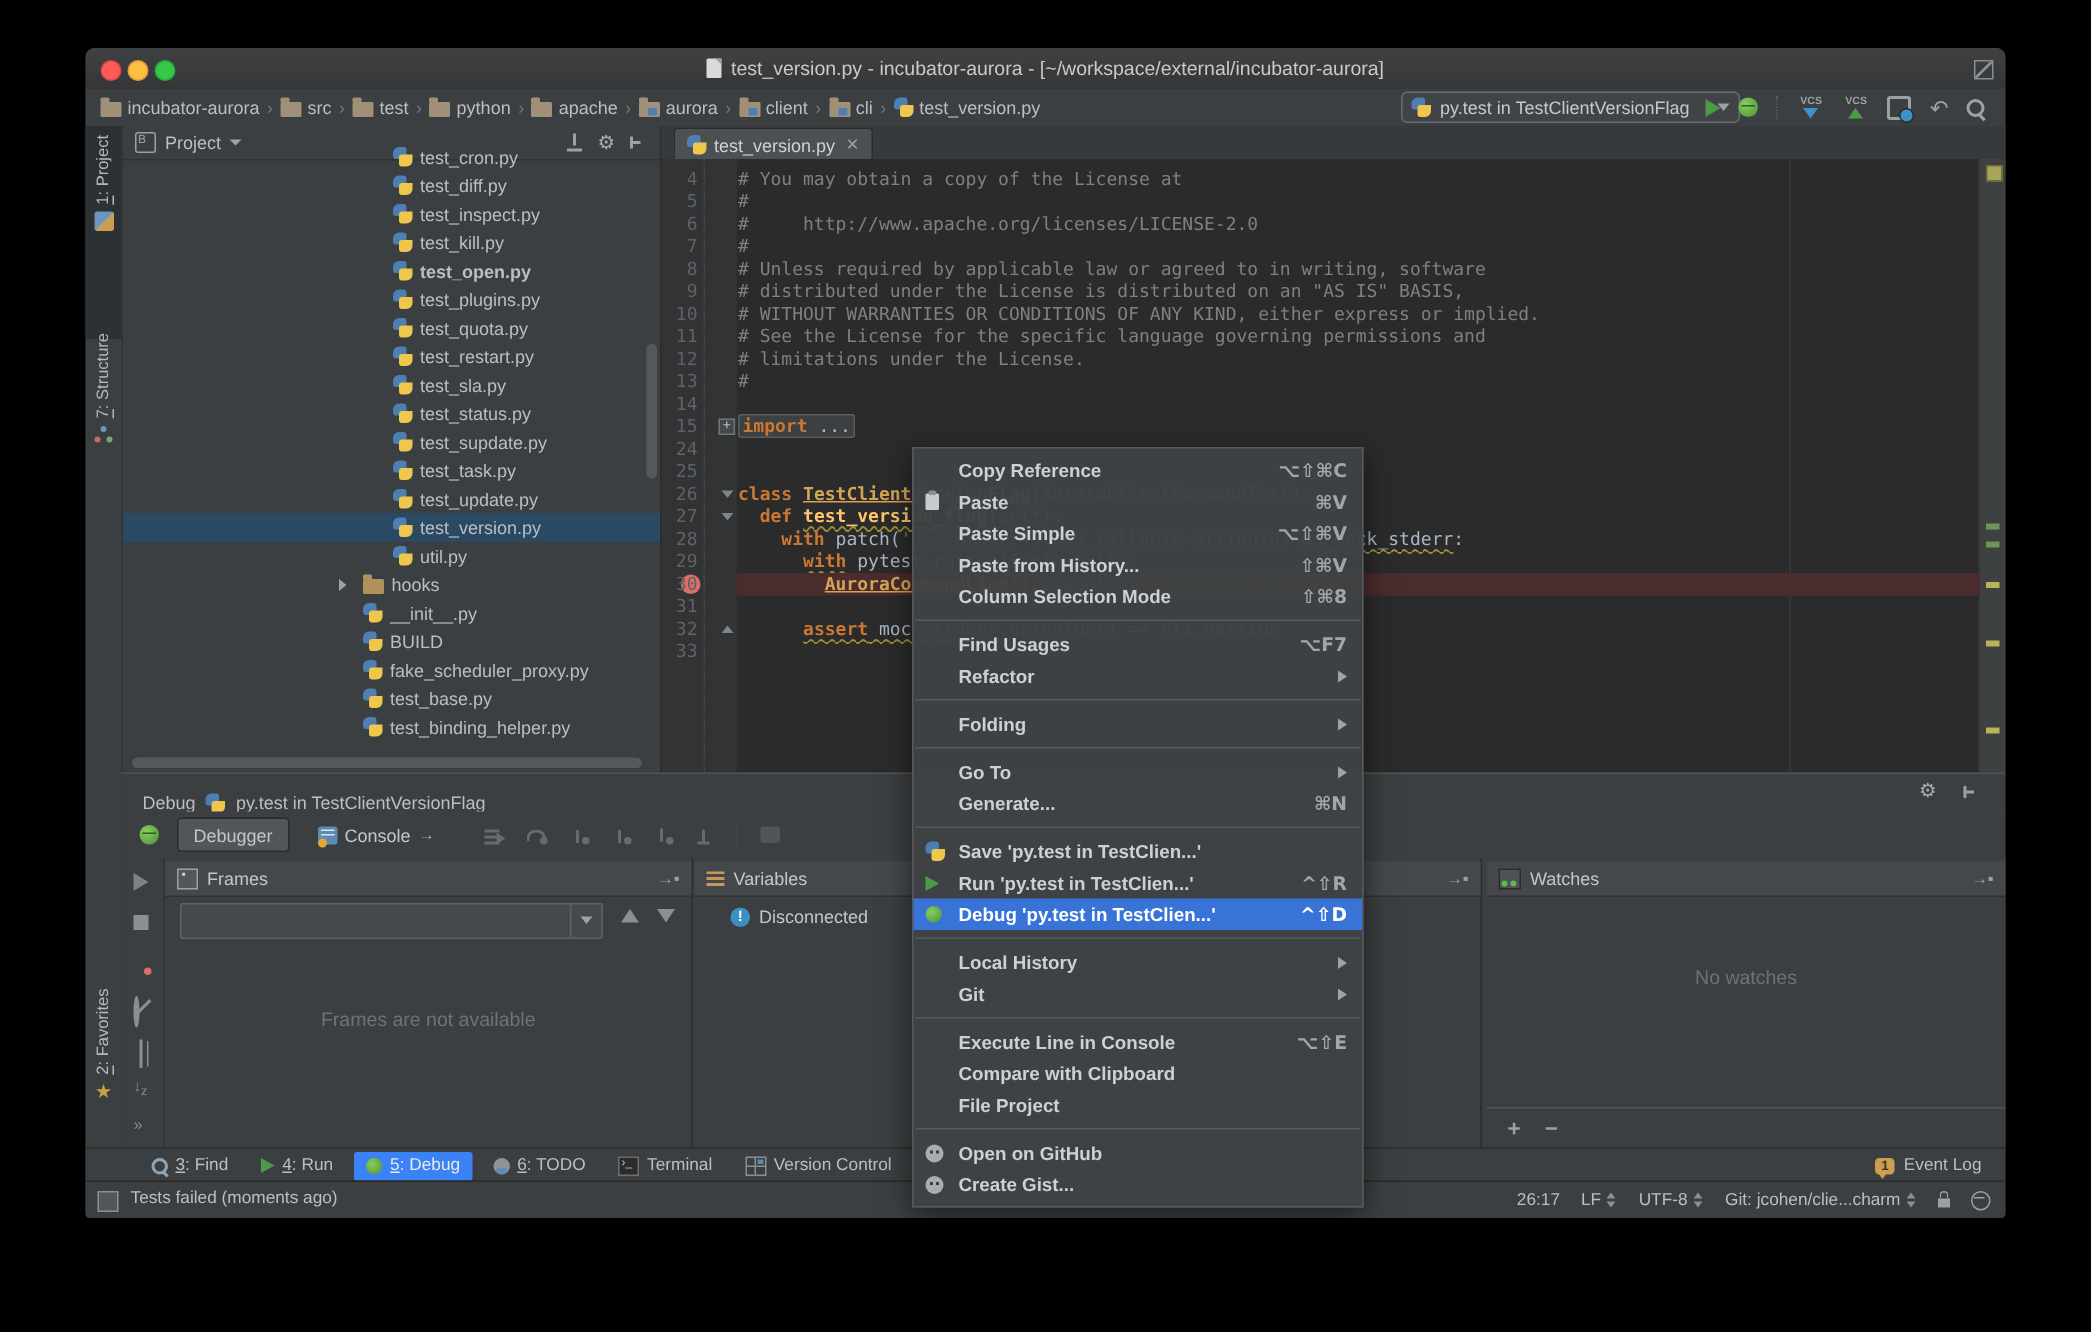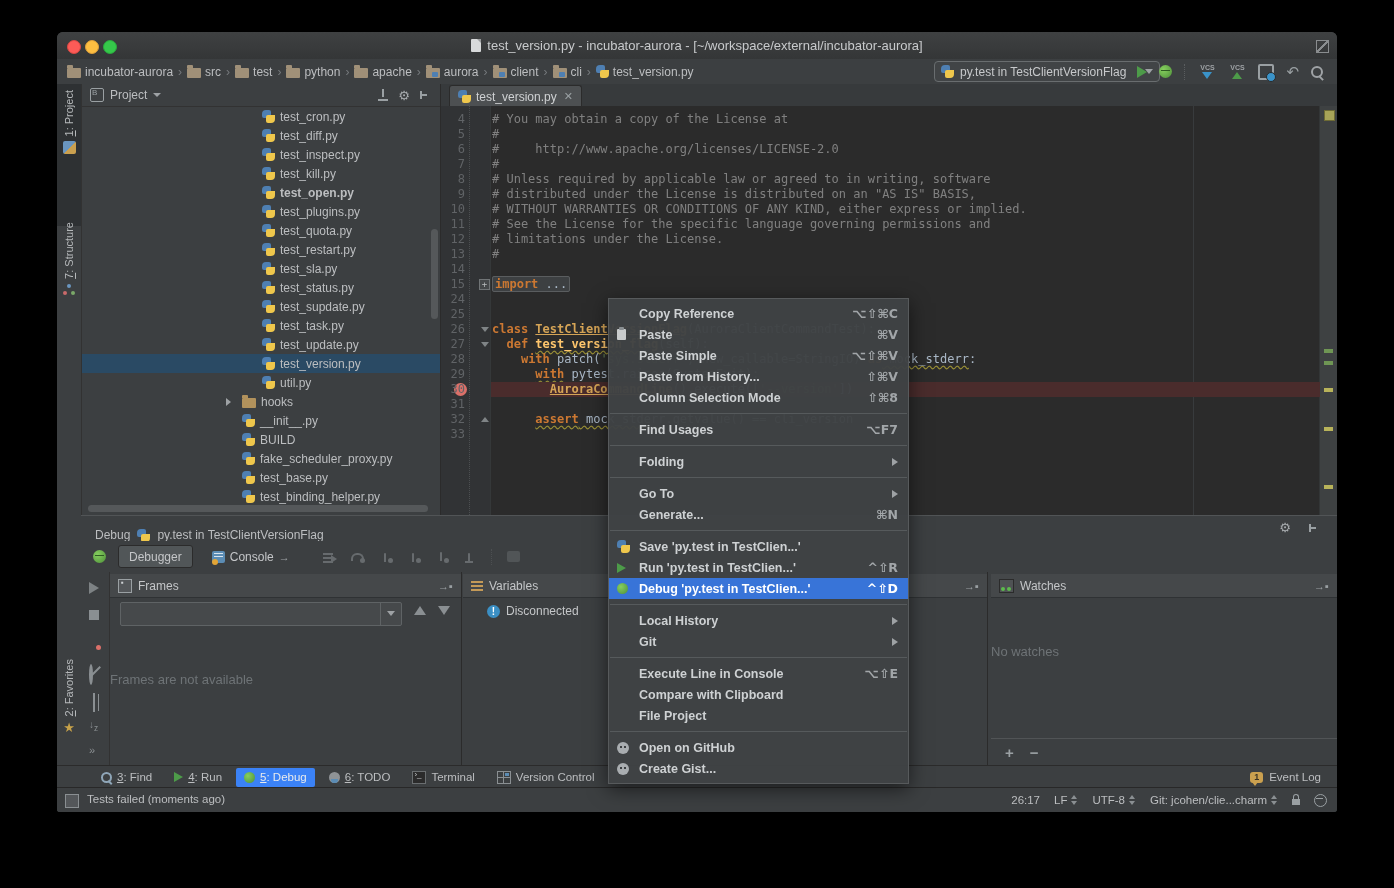--- a/index.html
+++ b/index.html
@@ -73,21 +73,21 @@
   .ic-projtab{width:12px;height:12px;border:1px solid #9aa0a3;border-radius:2px;position:relative;}
   .ic-projtab::before{content:"B";position:absolute;left:1px;top:-1px;font-size:8px;color:#9aa0a3;}
   .proj-head .caret{width:0;height:0;border-left:4px solid transparent;border-right:4px solid transparent;border-top:4px solid #9ea2a5;}
   .proj-head-icons{margin-left:auto;display:flex;align-items:center;gap:10px;padding-right:10px;color:#9aa0a3;font-size:12px;}
   .ic-locate{width:10px;height:10px;border-bottom:2px solid #9aa0a3;position:relative;}
   .ic-locate::before{content:"";position:absolute;left:4px;top:0;width:2px;height:8px;background:#9aa0a3;}
   .ic-gear{font-family:"DejaVu Sans",sans-serif;font-size:13px;color:#a7abae;line-height:13px;}
   .ic-hide{width:10px;height:10px;position:relative;}
   .ic-hide::before{content:"";position:absolute;left:0;top:4px;width:7px;height:2px;background:#9aa0a3;}
   .ic-hide::after{content:"";position:absolute;left:0;top:1px;height:8px;width:2px;background:#9aa0a3;}
-  .tree{position:absolute;left:0;top:23px;width:100%;height:400px;overflow:hidden;}
+  .tree{position:absolute;left:0;top:11px;width:100%;height:400px;overflow:hidden;}
   .trow{position:absolute;left:0;width:100%;height:19px;display:flex;align-items:center;gap:5px;font-size:12px;color:#bcbec0;box-sizing:border-box;}
   .trow.sel{background:#2a4a64;}
   .tarrow{position:absolute;width:0;height:0;border-left:5px solid #9ea2a5;border-top:4px solid transparent;border-bottom:4px solid transparent;}
   .hscroll{position:absolute;left:6px;bottom:3px;width:340px;height:7px;background:#55585a;border-radius:4px;}
   .vscroll{position:absolute;right:2px;top:145px;width:7px;height:90px;background:#55585a;border-radius:4px;}
 
   
   .editor{position:absolute;left:384px;top:52px;right:0;height:431px;background:#3c3f41;}
   .tabbar{position:absolute;left:0;top:0;width:100%;height:22px;border-bottom:1px solid #2b2b2b;background:#373a3c;}
   .etab{position:absolute;left:8px;top:1px;height:21px;background:#4d5052;border:1px solid #2b2b2b;border-bottom:none;border-radius:3px 3px 0 0;
@@ -151,21 +151,21 @@
   .ic-mute::after{content:"";position:absolute;left:-1px;top:4px;width:12px;height:2px;background:#8a8f92;transform:rotate(-45deg);}
   .ic-grid{width:11px;height:10px;border:1px solid #8a8f92;position:relative;}
   .ic-grid::after{content:"";position:absolute;left:4px;top:0;bottom:0;width:1px;background:#8a8f92;}
   .ic-sort{color:#8a8f92;font-size:10px;line-height:10px;}
   .chev2{color:#8a8f92;font-size:11px;}
 
   .panel{position:absolute;top:0;height:100%;background:#3c3f41;border-right:1px solid #2b2b2b;box-sizing:border-box;}
   .phead{position:absolute;left:0;top:2px;right:0;height:24px;background:#45484a;border-bottom:1px solid #2f3234;
          display:flex;align-items:center;gap:6px;padding:0 8px;font-size:12px;color:#c4c6c8;box-sizing:border-box;}
   .pin{margin-left:auto;color:#9aa0a3;font-size:11px;}
-  .pempty{position:absolute;left:0;right:0;color:#6e7376;font-size:13px;}
+  .pempty{position:absolute;left:0;right:0;text-align:center;color:#6e7376;font-size:13px;}
   .ic-frames{width:12px;height:12px;border:1px solid #9aa0a3;background:#54575a;position:relative;}
   .ic-frames::after{content:"▪";position:absolute;left:2px;top:-2px;font-size:8px;color:#cfd2d4;}
   .ic-ham{width:12px;height:10px;background:repeating-linear-gradient(#c49a58 0 2px,transparent 2px 4px);}
   .ic-watch{width:13px;height:12px;background:#4f5254;border:1px solid #2b2b2b;position:relative;}
   .ic-watch::after{content:"";position:absolute;left:1px;bottom:1px;width:4px;height:4px;border-radius:50%;background:#5dbb4d;box-shadow:6px 0 0 #5dbb4d;}
   .ic-disc{width:13px;height:13px;border-radius:50%;background:#3b8fc4;color:#fff;font-size:10px;font-weight:700;text-align:center;line-height:13px;}
   .fcombo{position:absolute;left:10px;top:30px;width:280px;height:22px;border:1px solid #5f6365;background:#46494b;border-radius:2px;}
   .fcombo .dd{position:absolute;right:0;top:0;width:20px;height:100%;border-left:1px solid #5f6365;}
   .fcombo .dd::after{content:"";position:absolute;left:6px;top:8px;border-left:4px solid transparent;border-right:4px solid transparent;border-top:5px solid #9ea2a5;}
   .updown{position:absolute;top:34px;width:0;height:0;}
@@ -708,20 +708,25 @@
           <span class="mico"></span>
           <span class="mlabel">Column Selection Mode</span>
           <span class="msc">⇧⌘8</span>
         </div>
         <div class="msep"></div>
         <div class="mi">
           <span class="mico"></span>
           <span class="mlabel">Find Usages</span>
           <span class="msc">⌥F7</span>
         </div>
+        <div class="mi">
+          <span class="mico"></span>
+          <span class="mlabel">Refactor</span>
+          <span class="marr"></span>
+        </div>
         <div class="msep"></div>
         <div class="mi">
           <span class="mico"></span>
           <span class="mlabel">Folding</span>
           <span class="marr"></span>
         </div>
         <div class="msep"></div>
         <div class="mi">
           <span class="mico"></span>
           <span class="mlabel">Go To</span>

